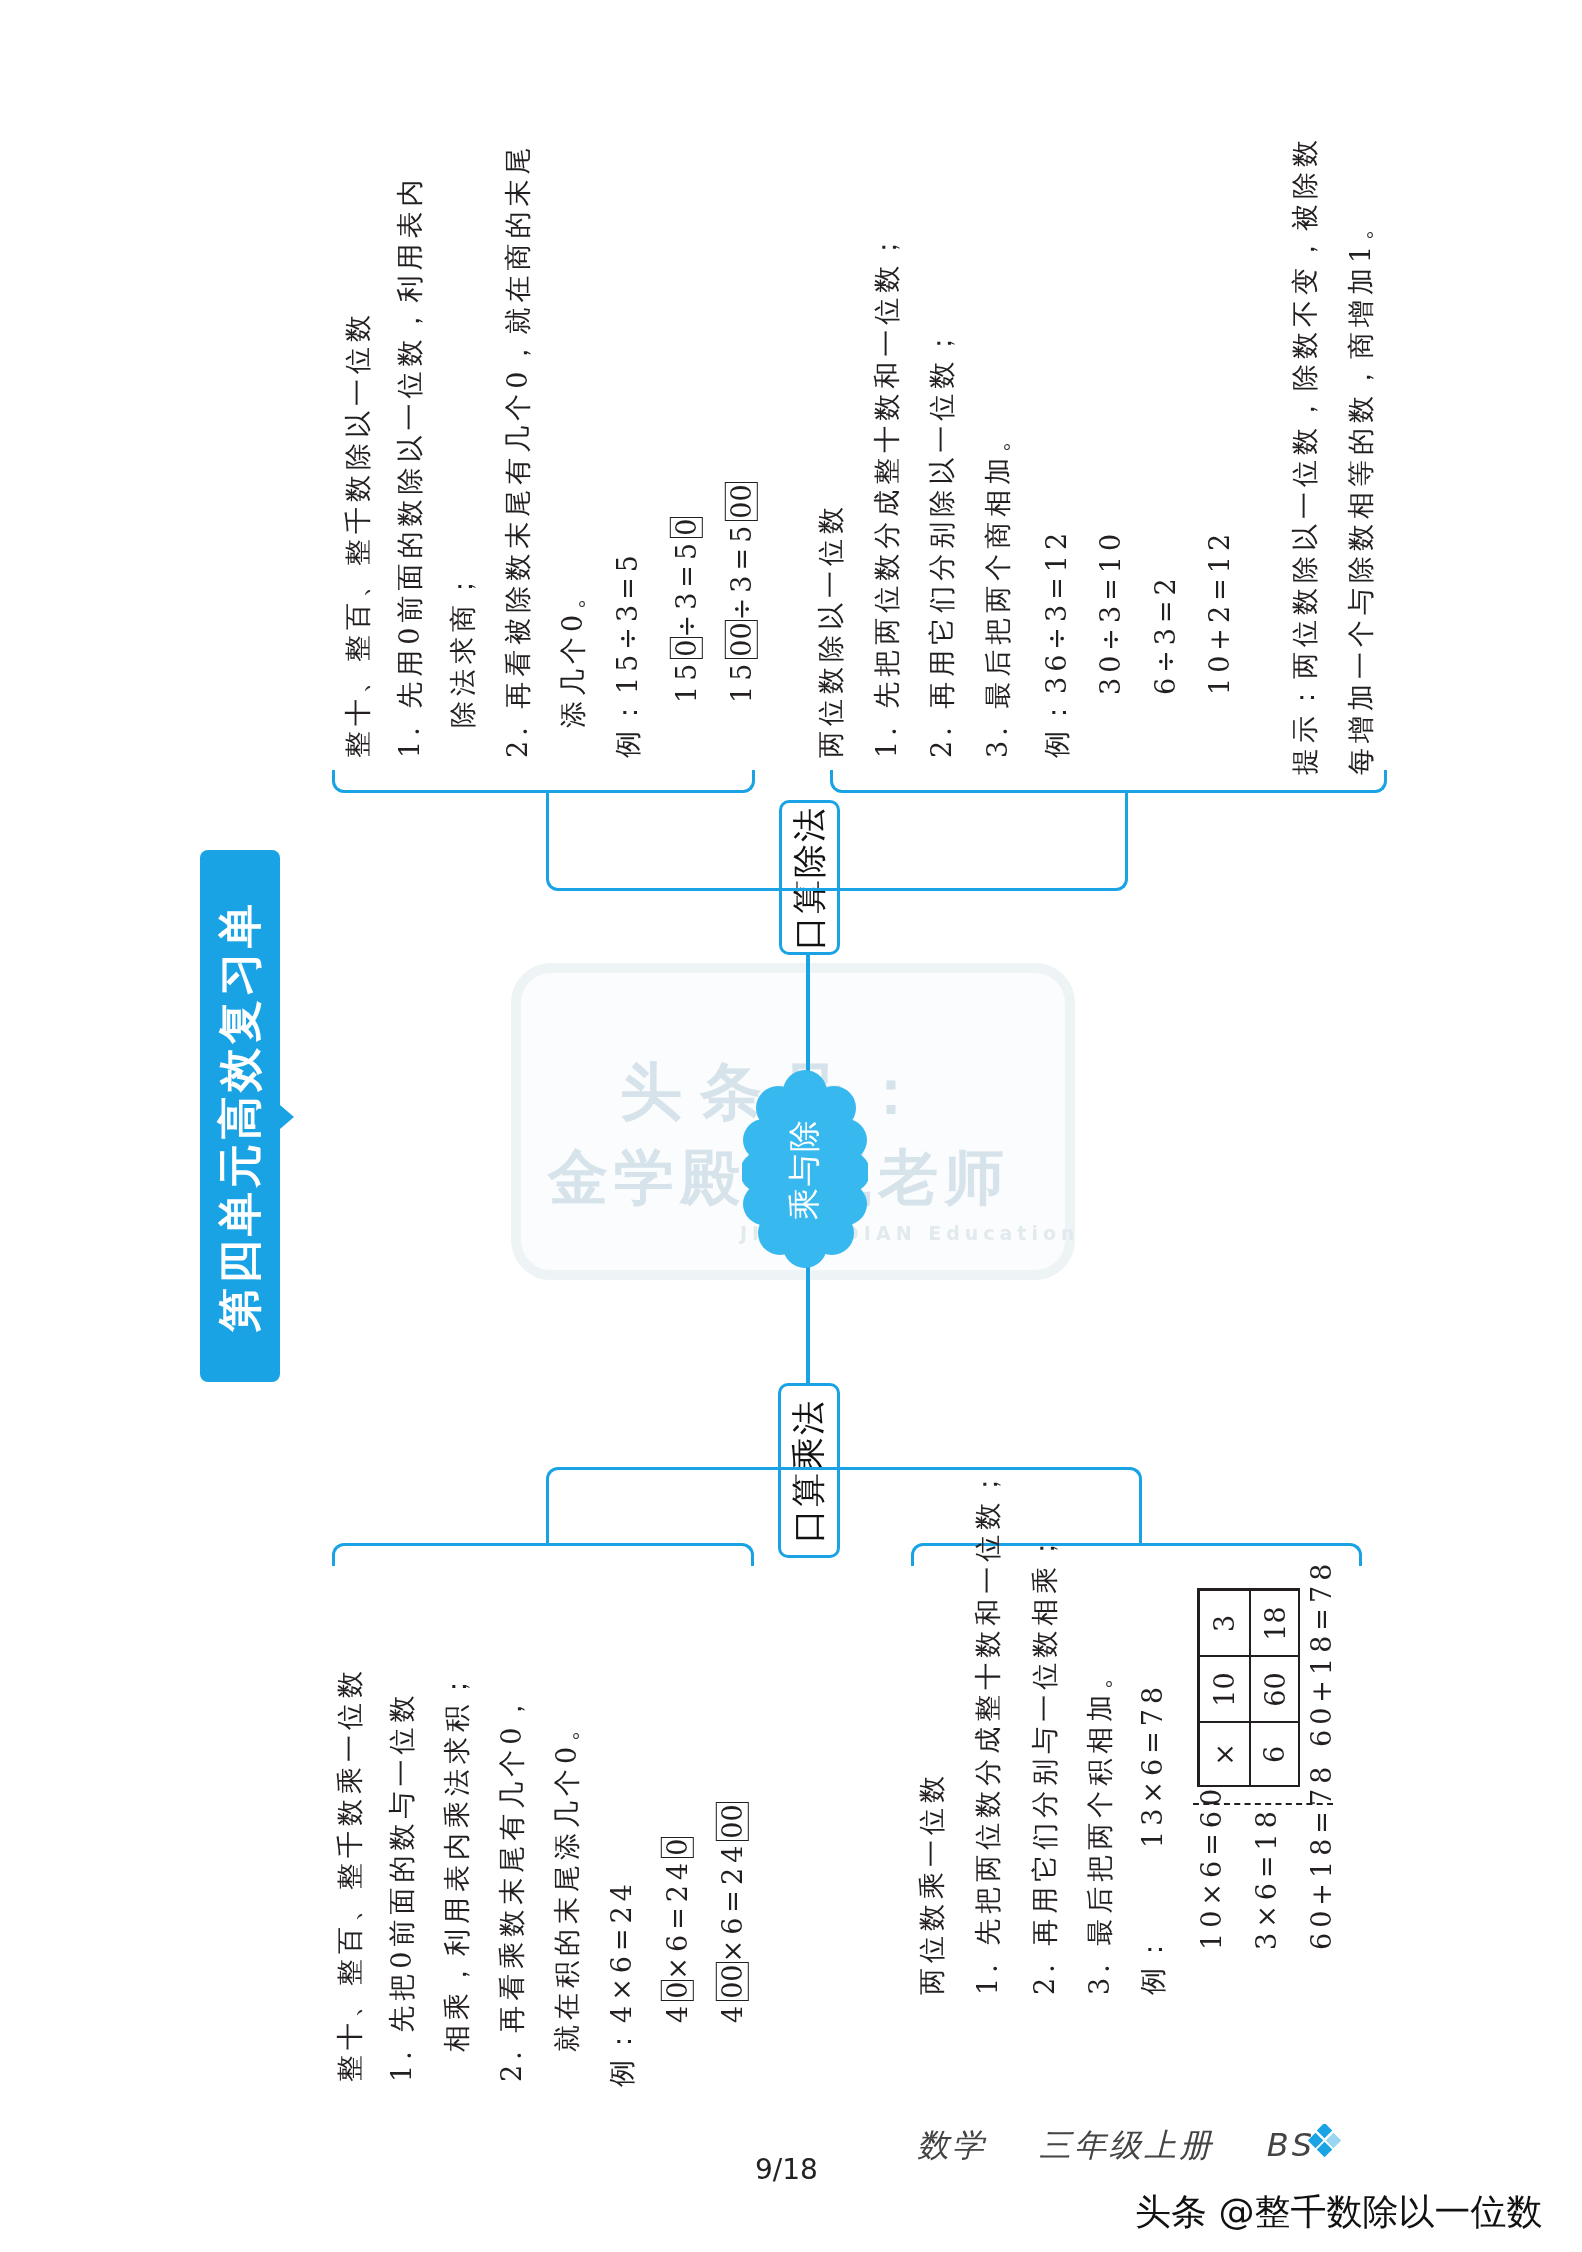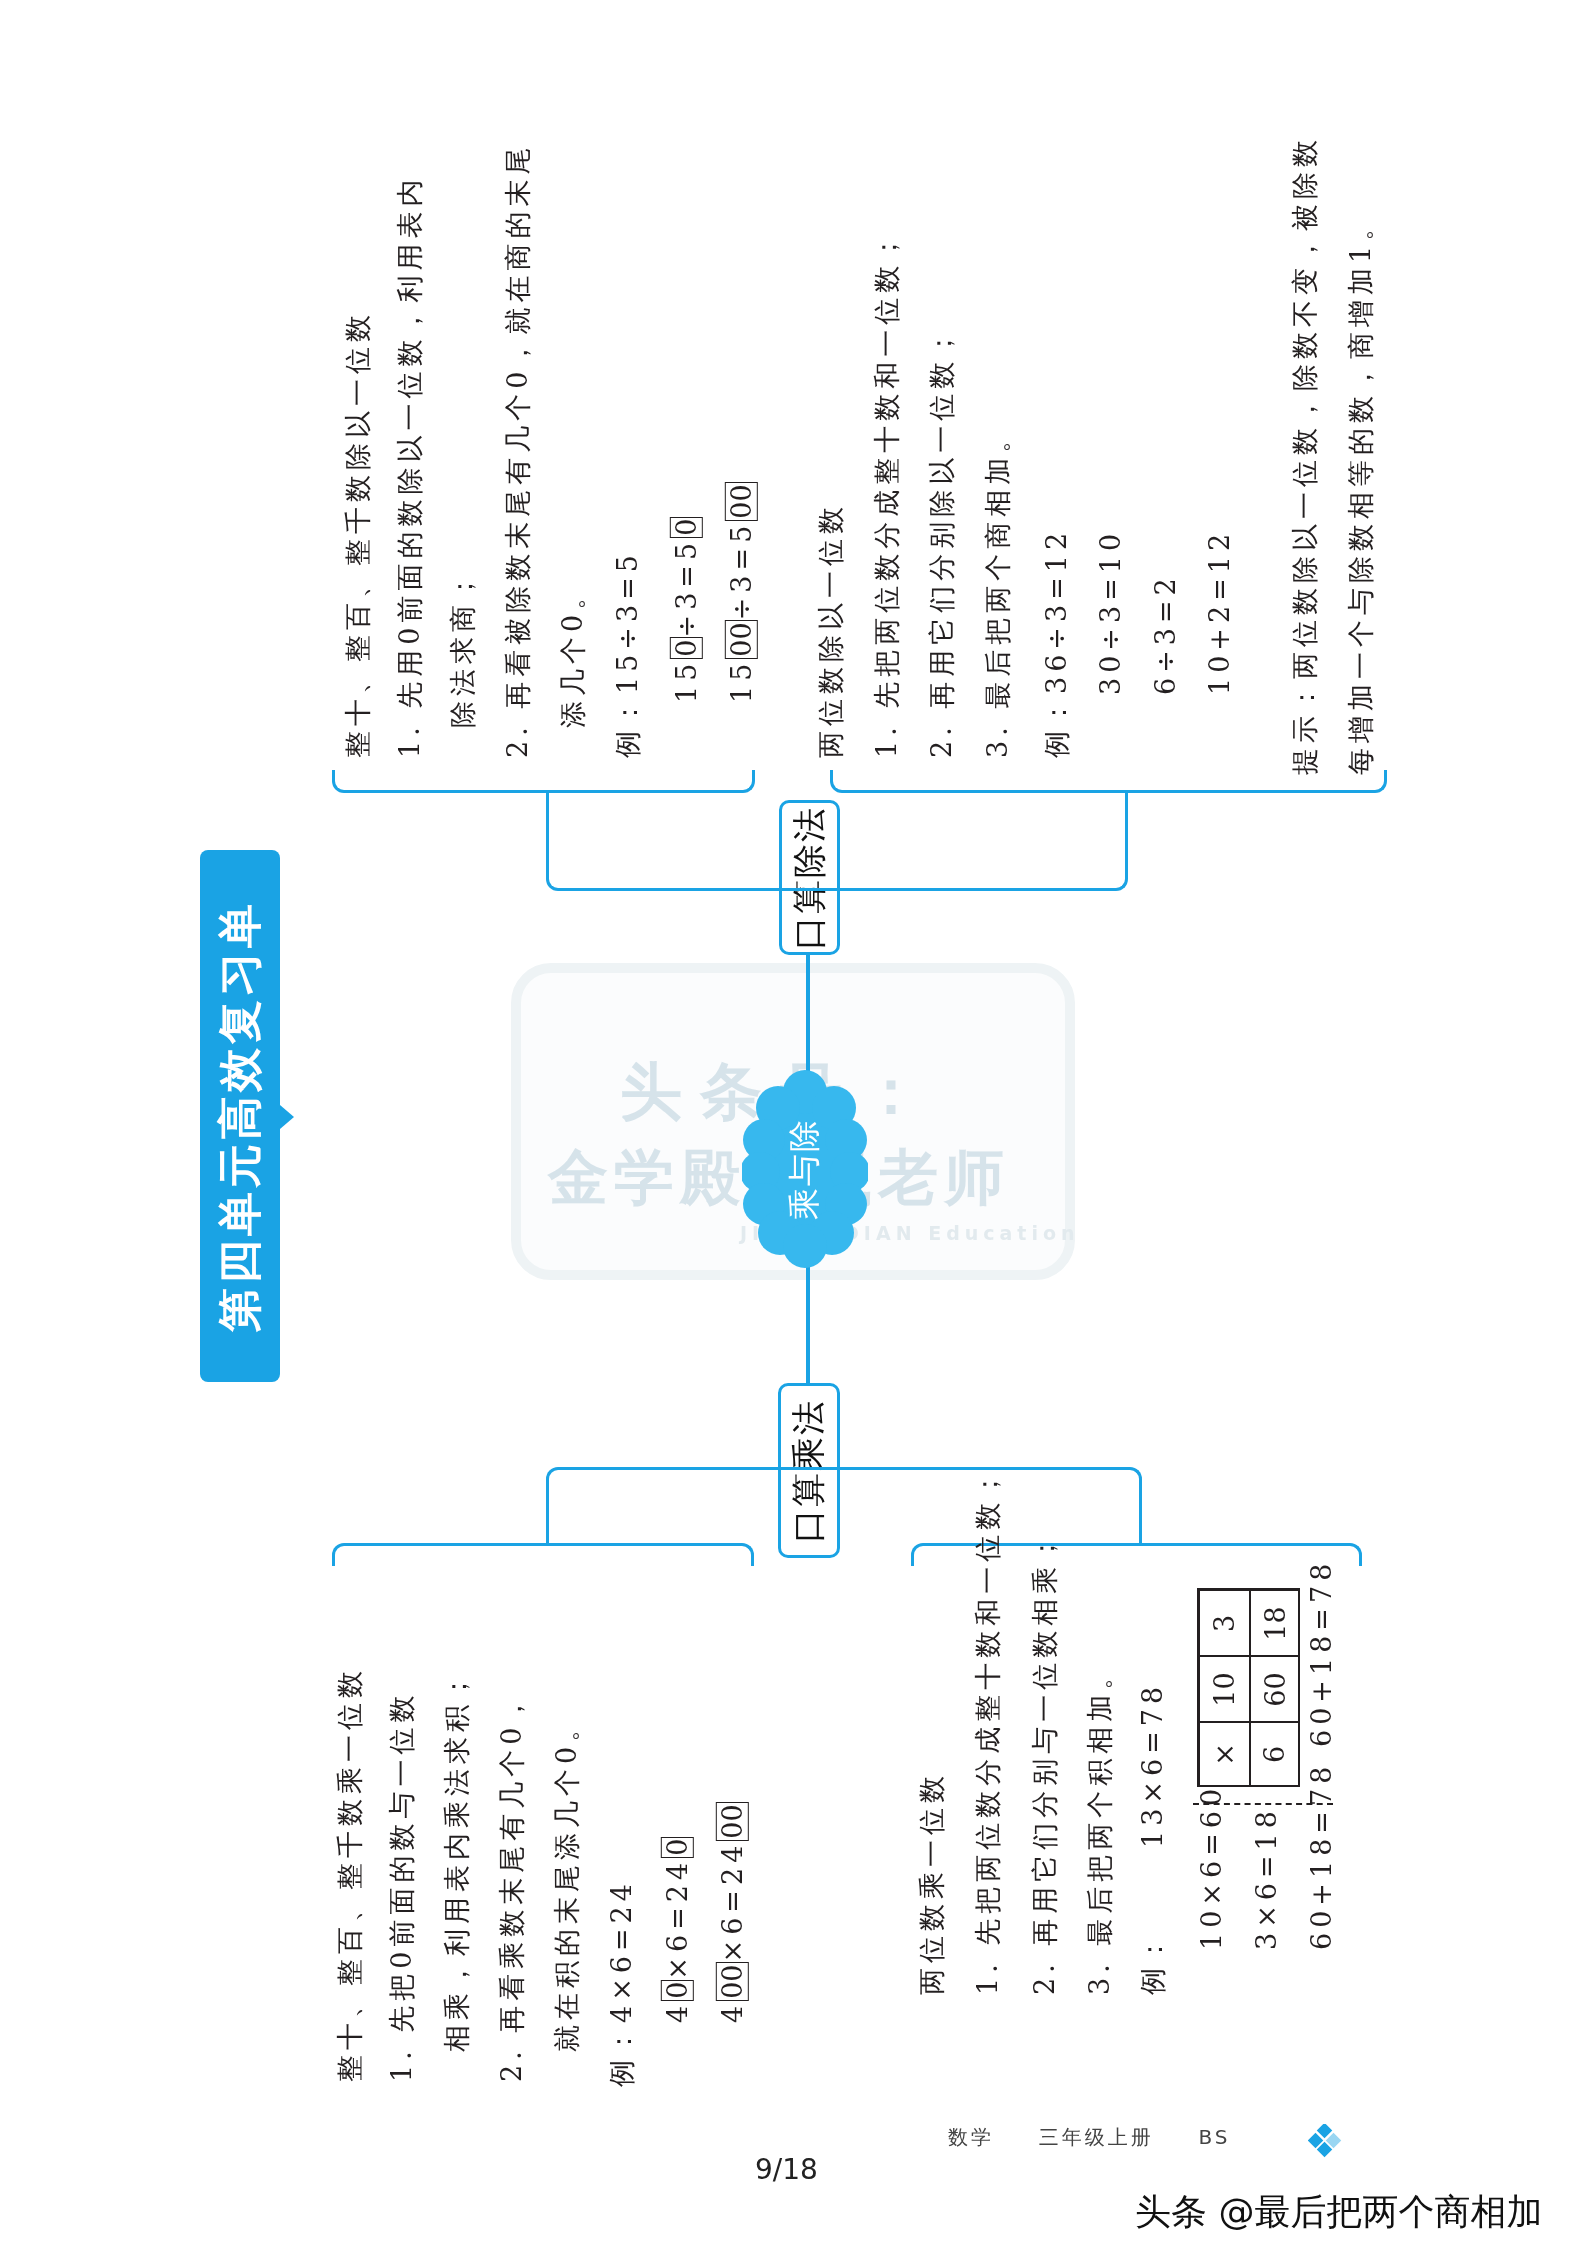--- a/index.html
+++ b/index.html
@@ -156,27 +156,27 @@
     </div>
   <div class="cell" style="left:51px; top:66px; width:50px; height:66px;">
       <span>60</span>
     </div>
   <div class="cell" style="left:51px; top:0; width:50px; height:66px;">
       <span>18</span>
     </div>
 </div>
 <div class="rot" style="left:1322px; top:1747px;">60+18=78</div>
 
-<div class="footer" style="left:948px; top:2124px; font-size:20px; letter-spacing:3px;">
+<div class="footer" style="left:917px; top:2124px; font-size:32px; letter-spacing:3px;font-style:italic;">
   <span>数学</span>
   <span style="display:inline-block;width:26px;"></span>
   <span>三年级上册</span>
   <span style="display:inline-block;width:26px;"></span>
   <span>BS</span>
 </div>
 <svg class="abs" style="left:1308px; top:2124px;" width="34" height="34" viewBox="0 0 34 34">
   <rect x="11" y="1" width="11" height="11" transform="rotate(45 16.5 6.5)" fill="#1aa3e4"></rect>
   <rect x="2" y="11" width="11" height="11" transform="rotate(45 7.5 16.5)" fill="#1aa3e4"></rect>
   <rect x="20" y="11" width="11" height="11" transform="rotate(45 25.5 16.5)" fill="#9ad6f2"></rect>
   <rect x="11" y="20" width="11" height="11" transform="rotate(45 16.5 25.5)" fill="#1aa3e4"></rect>
 </svg>
 <div class="footer" style="left:755px; top:2153px; font-size:28px; color:#222;">9/18</div>
-<div class="footer" style="left:1135px; top:2188px; font-size:36px; color:#111;">头条 @最后把两个商相加</div>
+<div class="footer" style="left:1135px; top:2188px; font-size:36px; color:#111;">头条 @整千数除以一位数</div>
 
 </body></html>

